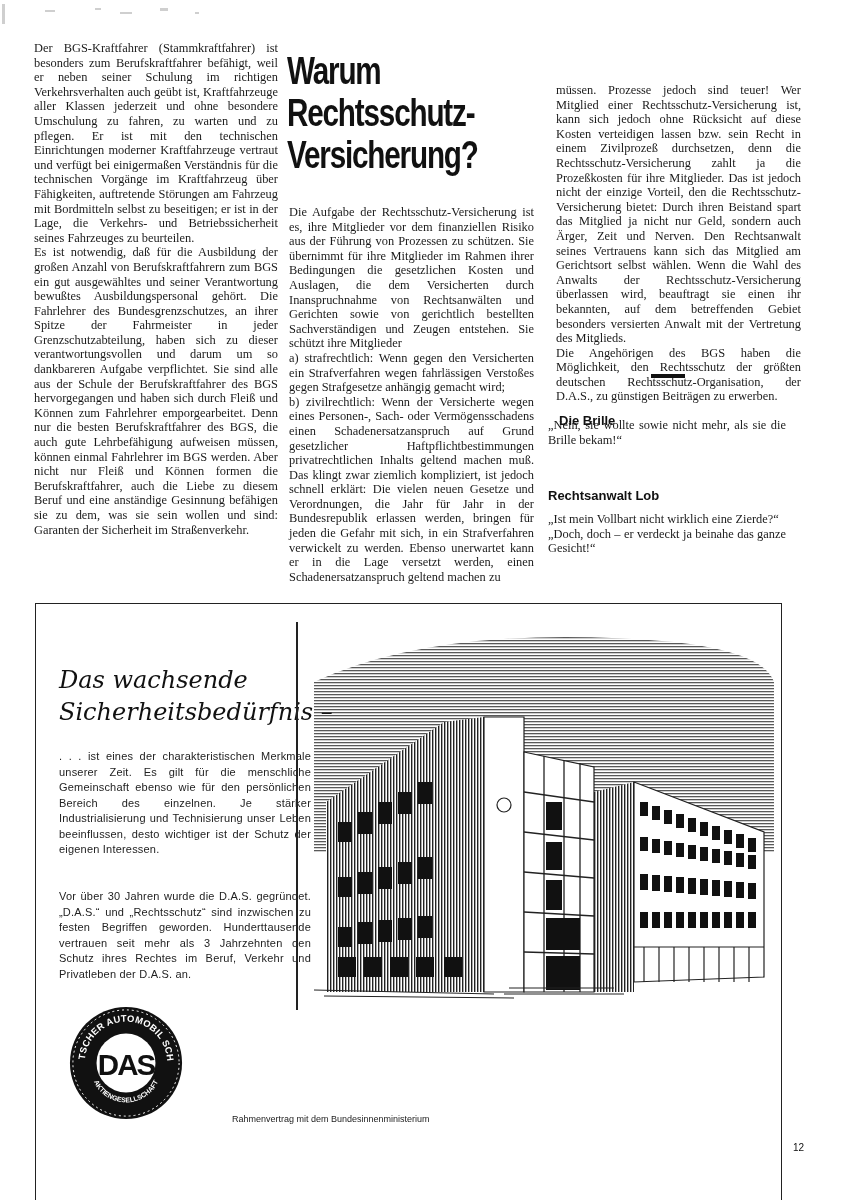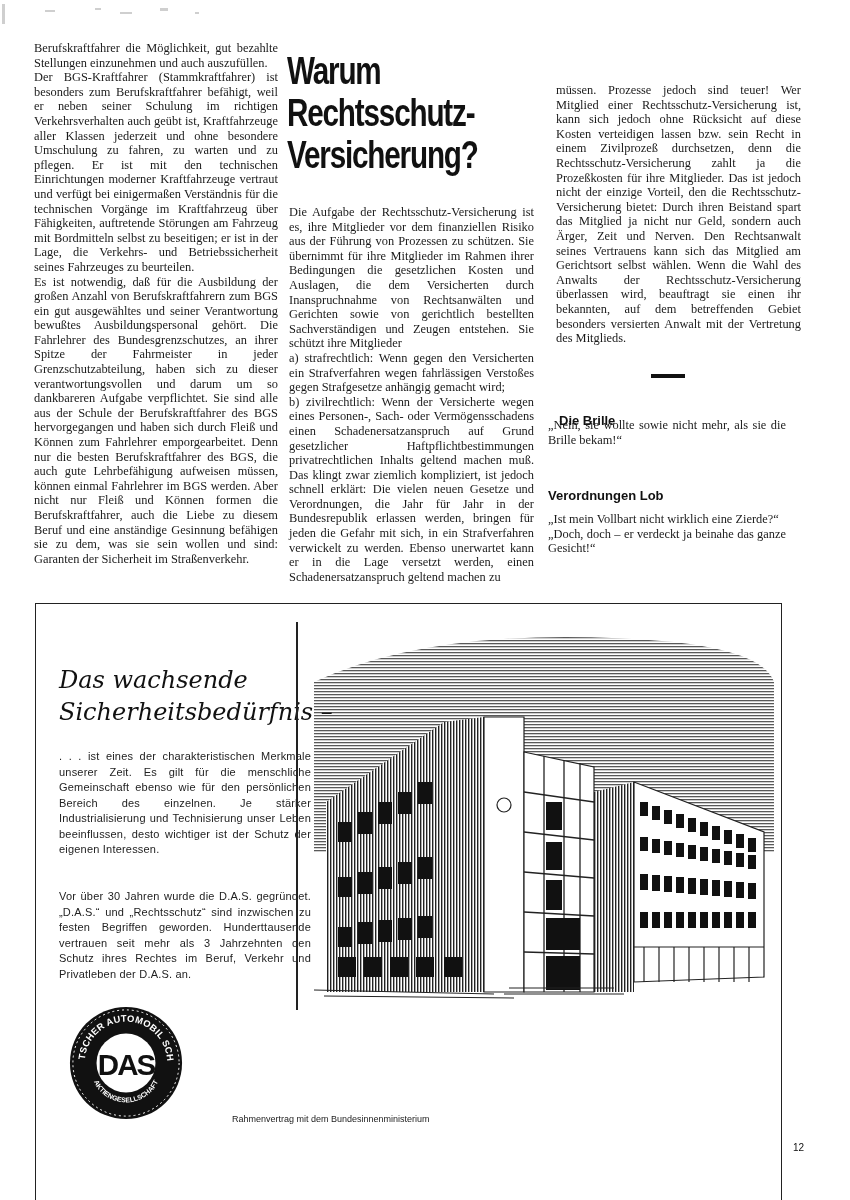--- a/index.html
+++ b/index.html
@@ -44,49 +44,49 @@
     <rect x="2" y="4" width="3" height="20"></rect>
       <rect x="45" y="10" width="10" height="2"></rect>
       <rect x="95" y="8" width="6" height="2"></rect>
     <rect x="120" y="12" width="12" height="2"></rect>
       <rect x="160" y="8" width="8" height="3"></rect>
       <rect x="195" y="12" width="4" height="2"></rect>
   </g>
 </svg>
 
 <div class="col col1">
-  <p>Berufskraftfahrer die Möglichkeit, gut bezahlte Stellungen einzunehmen und auch auszufüllen.</p>
   <p>Der BGS-Kraftfahrer (Stammkraftfahrer) ist besonders zum Berufskraftfahrer befähigt, weil er neben seiner Schulung im richtigen Verkehrsverhalten auch geübt ist, Kraftfahrzeuge aller Klassen jederzeit und ohne besondere Umschulung zu fahren, zu warten und zu pflegen. Er ist mit den technischen Einrichtungen moderner Kraftfahrzeuge vertraut und verfügt bei einigermaßen Verständnis für die technischen Vorgänge im Kraftfahrzeug über Fähigkeiten, auftretende Störungen am Fahrzeug mit Bordmitteln selbst zu beseitigen; er ist in der Lage, die Verkehrs- und Betriebssicherheit seines Fahrzeuges zu beurteilen.</p>
   <p>Es ist notwendig, daß für die Ausbildung der großen Anzahl von Berufskraftfahrern zum BGS ein gut ausgewähltes und seiner Verantwortung bewußtes Ausbildungspersonal gehört. Die Fahrlehrer des Bundesgrenzschutzes, an ihrer Spitze der Fahrmeister in jeder Grenzschutzabteilung, haben sich zu dieser verantwortungsvollen und darum um so dankbareren Aufgabe verpflichtet. Sie sind alle aus der Schule der Berufskraftfahrer des BGS hervorgegangen und haben sich durch Fleiß und Können zum Fahrlehrer emporgearbeitet. Denn nur die besten Berufskraftfahrer des BGS, die auch gute Lehrbefähigung aufweisen müssen, können einmal Fahrlehrer im BGS werden. Aber nicht nur Fleiß und Können formen die Berufskraftfahrer, auch die Liebe zu diesem Beruf und eine anständige Gesinnung befähigen sie zu dem, was sie sein wollen und sind: Garanten der Sicherheit im Straßenverkehr.</p>
 </div>
 
 <div class="headline">
   <span>Warum</span>
   <span>Rechtsschutz-</span>
   <span>Versicherung?</span>
 </div>
 
 <div class="col col2">
   <p>Die Aufgabe der Rechtsschutz-Versicherung ist es, ihre Mitglieder vor dem finanziellen Risiko aus der Führung von Prozessen zu schützen. Sie übernimmt für ihre Mitglieder im Rahmen ihrer Bedingungen die gesetzlichen Kosten und Auslagen, die dem Versicherten durch Inanspruchnahme von Rechtsanwälten und Gerichten sowie von gerichtlich bestellten Sachverständigen und Zeugen entstehen. Sie schützt ihre Mitglieder</p>
   <p>a) strafrechtlich: Wenn gegen den Versicherten ein Strafverfahren wegen fahrlässigen Verstoßes gegen Strafgesetze anhängig gemacht wird;</p>
   <p>b) zivilrechtlich: Wenn der Versicherte wegen eines Personen-, Sach- oder Vermögensschadens einen Schadenersatzanspruch auf Grund gesetzlicher Haftpflichtbestimmungen privatrechtlichen Inhalts geltend machen muß. Das klingt zwar ziemlich kompliziert, ist jedoch schnell erklärt: Die vielen neuen Gesetze und Verordnungen, die Jahr für Jahr in der Bundesrepublik erlassen werden, bringen für jeden die Gefahr mit sich, in ein Strafverfahren verwickelt zu werden. Ebenso unerwartet kann er in die Lage versetzt werden, einen Schadenersatzanspruch geltend machen zu</p>
 </div>
 
 <div class="col col3">
   <p>müssen. Prozesse jedoch sind teuer! Wer Mitglied einer Rechtsschutz-Versicherung ist, kann sich jedoch ohne Rücksicht auf diese Kosten verteidigen lassen bzw. sein Recht in einem Zivilprozeß durchsetzen, denn die Rechtsschutz-Versicherung zahlt ja die Prozeßkosten für ihre Mitglieder. Das ist jedoch nicht der einzige Vorteil, den die Rechtsschutz-Versicherung bietet: Durch ihren Beistand spart das Mitglied ja nicht nur Geld, sondern auch Ärger, Zeit und Nerven. Den Rechtsanwalt seines Vertrauens kann sich das Mitglied am Gerichtsort selbst wählen. Wenn die Wahl des Anwalts der Rechtsschutz-Versicherung überlassen wird, beauftragt sie einen ihr bekannten, auf dem betreffenden Gebiet besonders versierten Anwalt mit der Vertretung des Mitglieds.</p>
+  <p>Die Angehörigen des BGS haben die Möglichkeit, den Rechtsschutz der größten deutschen Rechtsschutz-Organisation, der D.A.S., zu günstigen Beiträgen zu erwerben.</p>
 </div>
 
 <div class="divider-bar"></div>
 
 <div class="joke-title" style="top:413px;padding-left:11px;">Die Brille</div>
 <div class="joke-body" style="top:418px;">
   <p>„Nein, sie wollte sowie nicht mehr, als sie die Brille bekam!“</p>
 </div>
 
-<div class="joke-title" style="top:488px;">Verordnungen Lob</div>
+<div class="joke-title" style="top:488px;">Rechtsanwalt Lob</div>
 <div class="joke-body" style="top:512px;">
   <p>„Ist mein Vollbart nicht wirklich eine Zierde?“</p>
   <p>„Doch, doch – er verdeckt ja beinahe das ganze Gesicht!“</p>
 </div>
 
 <div class="ad-box">
 
   <div class="ad-script">
     <span>Das wachsende</span>
     <span>Sicherheitsbedürfnis –</span>

